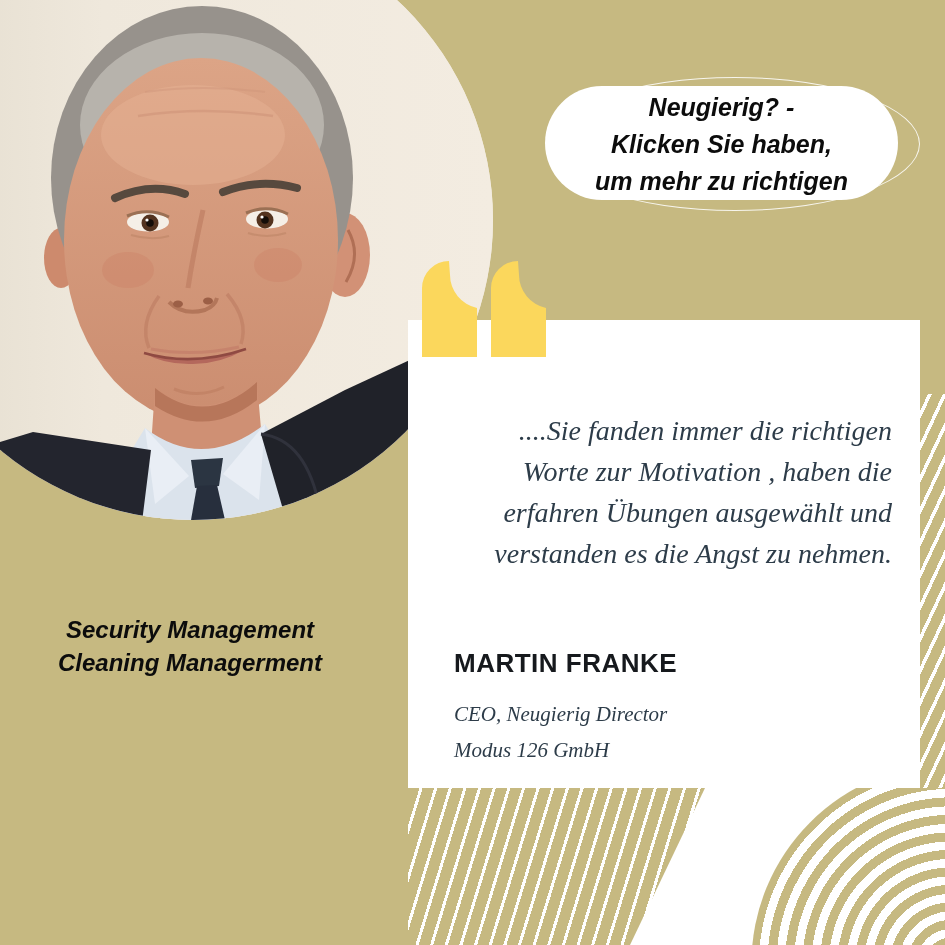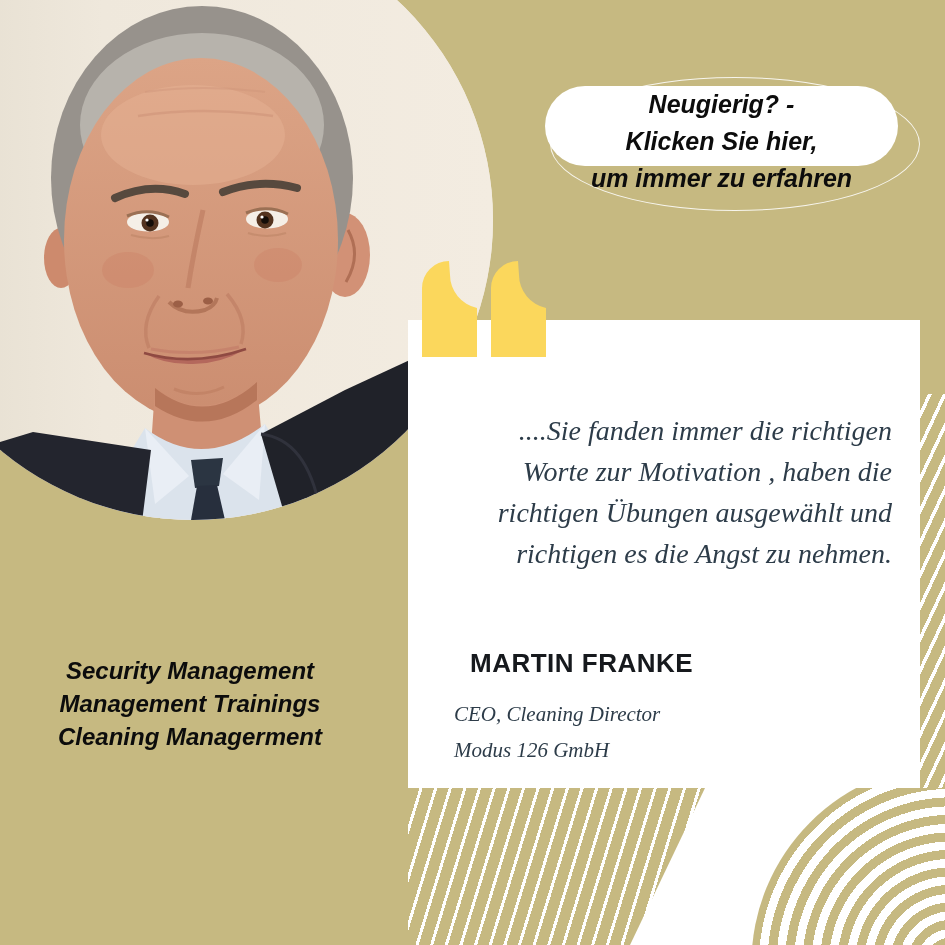--- a/index.html
+++ b/index.html
@@ -16,23 +16,23 @@
     border-radius:50%;overflow:hidden;background:#efe8dc;z-index:1;
   }
   .photo svg{display:block;width:600px;height:600px;}
 
   
   .bubble-outline{
     position:absolute;left:550px;top:77px;width:368px;height:132px;
     border:1.5px solid rgba(255,255,255,.85);border-radius:50%;z-index:2;
   }
   .bubble{
-    position:absolute;left:545px;top:86px;width:353px;height:80px;
+    position:absolute;left:545px;top:86px;width:353px;height:114px;
     background:var(--card_white,#fff);border-radius:57px;z-index:3;
-    display:flex;align-items:flex-start;justify-content:center;
+    display:flex;align-items:flex-end;justify-content:center;
     cursor:pointer;
   }
   .bubble-inner{text-align:center;}
   .bubble-line{
     font:italic 700 25px/37px "Liberation Sans",sans-serif;
     color:var(--black_ink,#141414);white-space:nowrap;
   }
 
   
   .qmark{position:absolute;left:422px;top:261px;z-index:5;}
@@ -41,35 +41,35 @@
   .card{
     position:absolute;left:408px;top:320px;width:512px;height:468px;
     background:var(--card_white,#fff);z-index:4;text-align:right;
   }
   .quote{position:absolute;left:44px;top:90px;width:440px;}
   .quote-line{
     font:italic 400 28px/41px "Liberation Serif",serif;
     color:var(--quote_ink,#2d3c49);white-space:nowrap;
   }
   .person-name{
-    position:absolute;left:62px;top:328px;
+    position:absolute;left:46px;top:328px;
     font:700 26px/30px "Liberation Sans",sans-serif;
     letter-spacing:.5px;color:var(--name_ink,#16191d);
   }
   .person-role,.person-company{
     position:absolute;left:46px;
     font:italic 400 21px/36px "Liberation Serif",serif;
     color:var(--quote_ink,#2d3c49);
   }
   .person-role{top:376px;}
   .person-company{top:412px;}
 
   
   .services{
-    position:absolute;left:15px;top:654px;width:350px;z-index:2;
+    position:absolute;left:15px;top:613px;width:350px;z-index:2;
     text-align:center;
   }
   .service-line{
     font:italic 700 24px/33px "Liberation Sans",sans-serif;
     color:var(--black_ink,#0c0c0c);
   }
 
   
   .strip-right{
     position:absolute;left:917px;top:394px;width:28px;height:394px;z-index:1;
@@ -173,47 +173,46 @@
       <path d="M-20 610 L-20 560 L140 512 L258 530 L248 610 Z" fill="#23252e"></path>
       <path d="M620 610 L620 430 L560 420 L452 470 L368 514 L396 610 Z" fill="#202229"></path>
       <path d="M430 610 Q420 520 368 514" stroke="#30323c" stroke-width="3" fill="none"></path>
     </svg>
   </div>
 
   <div class="bubble-outline"></div>
   <div class="bubble">
     <div class="bubble-inner">
         <div class="bubble-line">Neugierig? -</div>
-        <div class="bubble-line">Klicken Sie hier,</div>
-        <div class="bubble-line">um immer zu erfahren</div>
+        <div class="bubble-line">Klicken Sie haben,</div>
+        <div class="bubble-line">um mehr zu richtigen</div>
       </div>
   </div>
 
   <div class="card">
     <div class="quote">
         <div class="quote-line">....Sie fanden immer die richtigen</div>
         <div class="quote-line">Worte zur Motivation , haben die</div>
-        <div class="quote-line">richtigen Übungen ausgewählt und</div>
-        <div class="quote-line">richtigen es die Angst zu nehmen.</div>
+        <div class="quote-line">erfahren Übungen ausgewählt und</div>
+        <div class="quote-line">verstanden es die Angst zu nehmen.</div>
       </div>
     <div class="person-name">MARTIN FRANKE</div>
-    <div class="person-role">CEO, Cleaning Director</div>
+    <div class="person-role">CEO, Neugierig Director</div>
     <div class="person-company">Modus 126 GmbH</div>
   </div>
 
   <svg class="qmark" width="125" height="96" viewBox="0 0 125 96">
     <path d="M27 0 A27 27 0 0 0 0 27 L0 96 L55 96 L55 47 A34 34 0 0 1 28 14 Z" fill="#fbd75c"></path>
     <path d="M96 0 A27 27 0 0 0 69 27 L69 96 L124 96 L124 47 A34 34 0 0 1 97 14 Z" fill="#fbd75c"></path>
   </svg>
 
   <div class="strip-right"></div>
   <div class="band">
     <div class="wedge"></div>
     <div class="corner"></div>
   </div>
 
   <div class="services">
       <div class="service-line">Security Management</div>
-      <div class="service-line">Management Trainings</div>
       <div class="service-line">Cleaning Managerment</div>
     </div>
 
 </div>
 
 </body></html>

